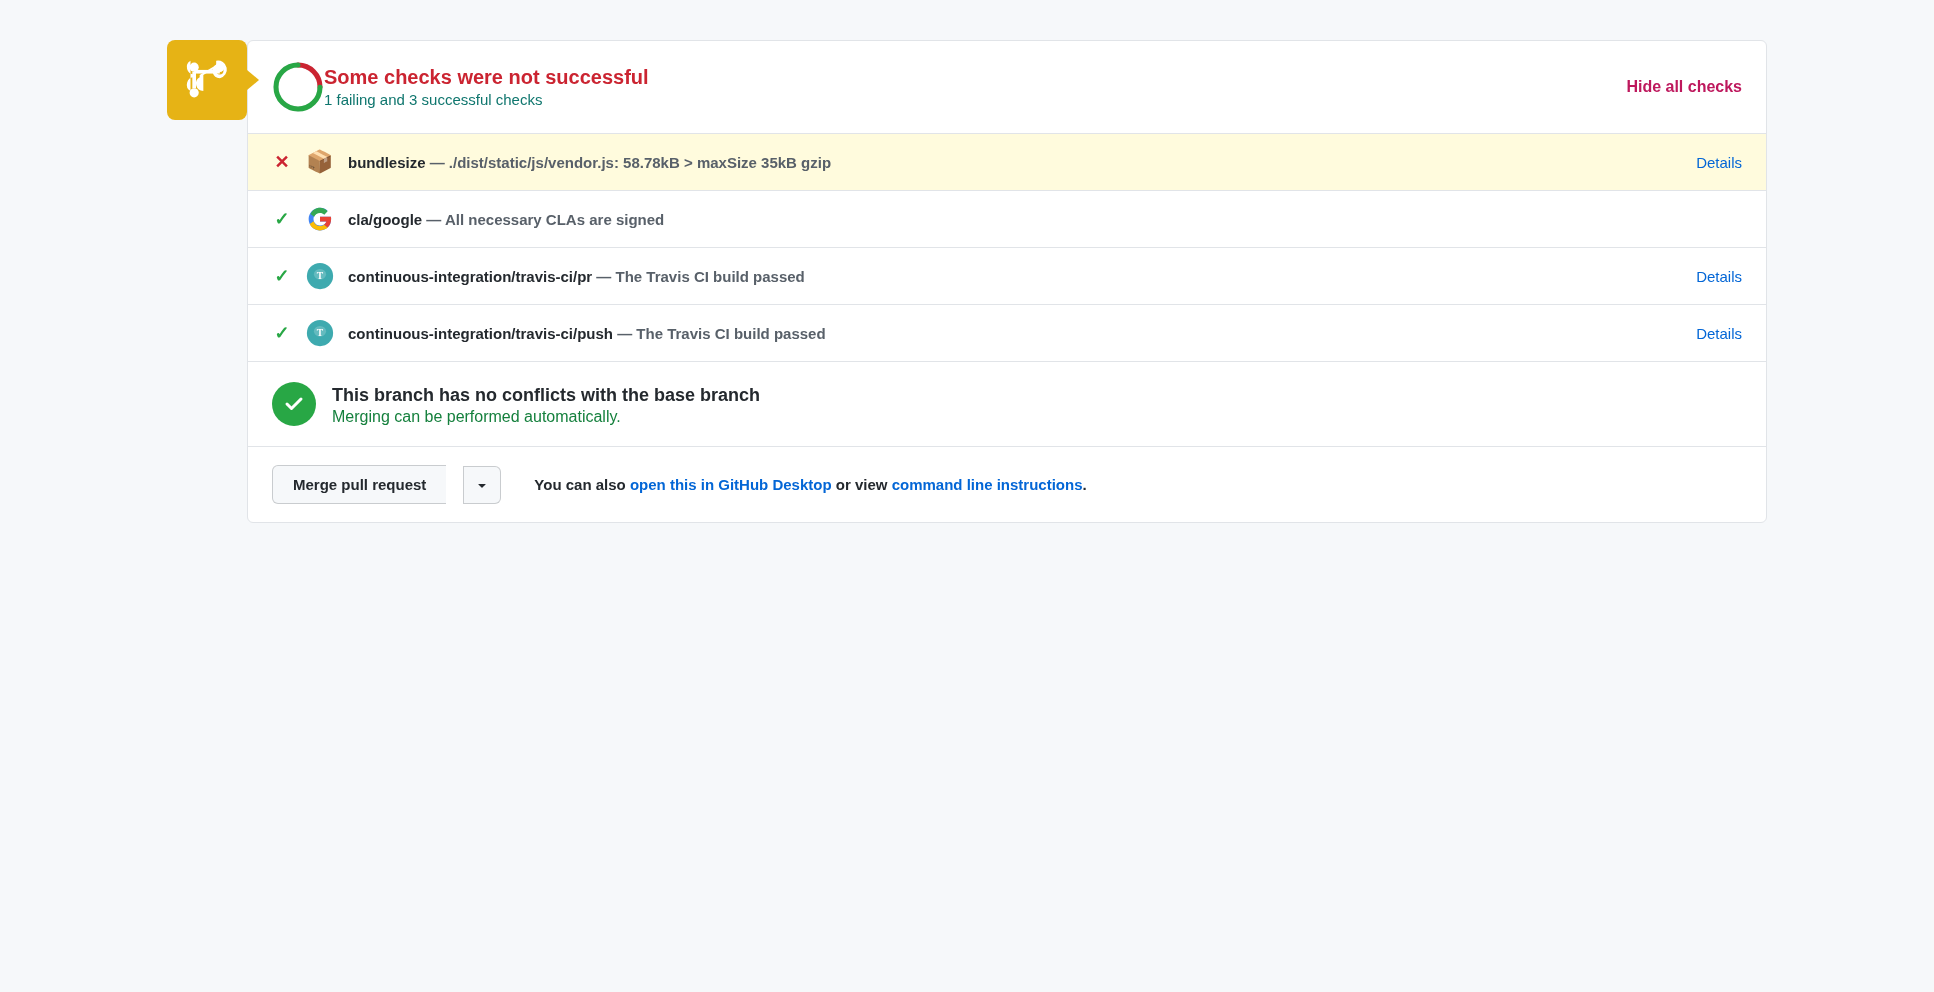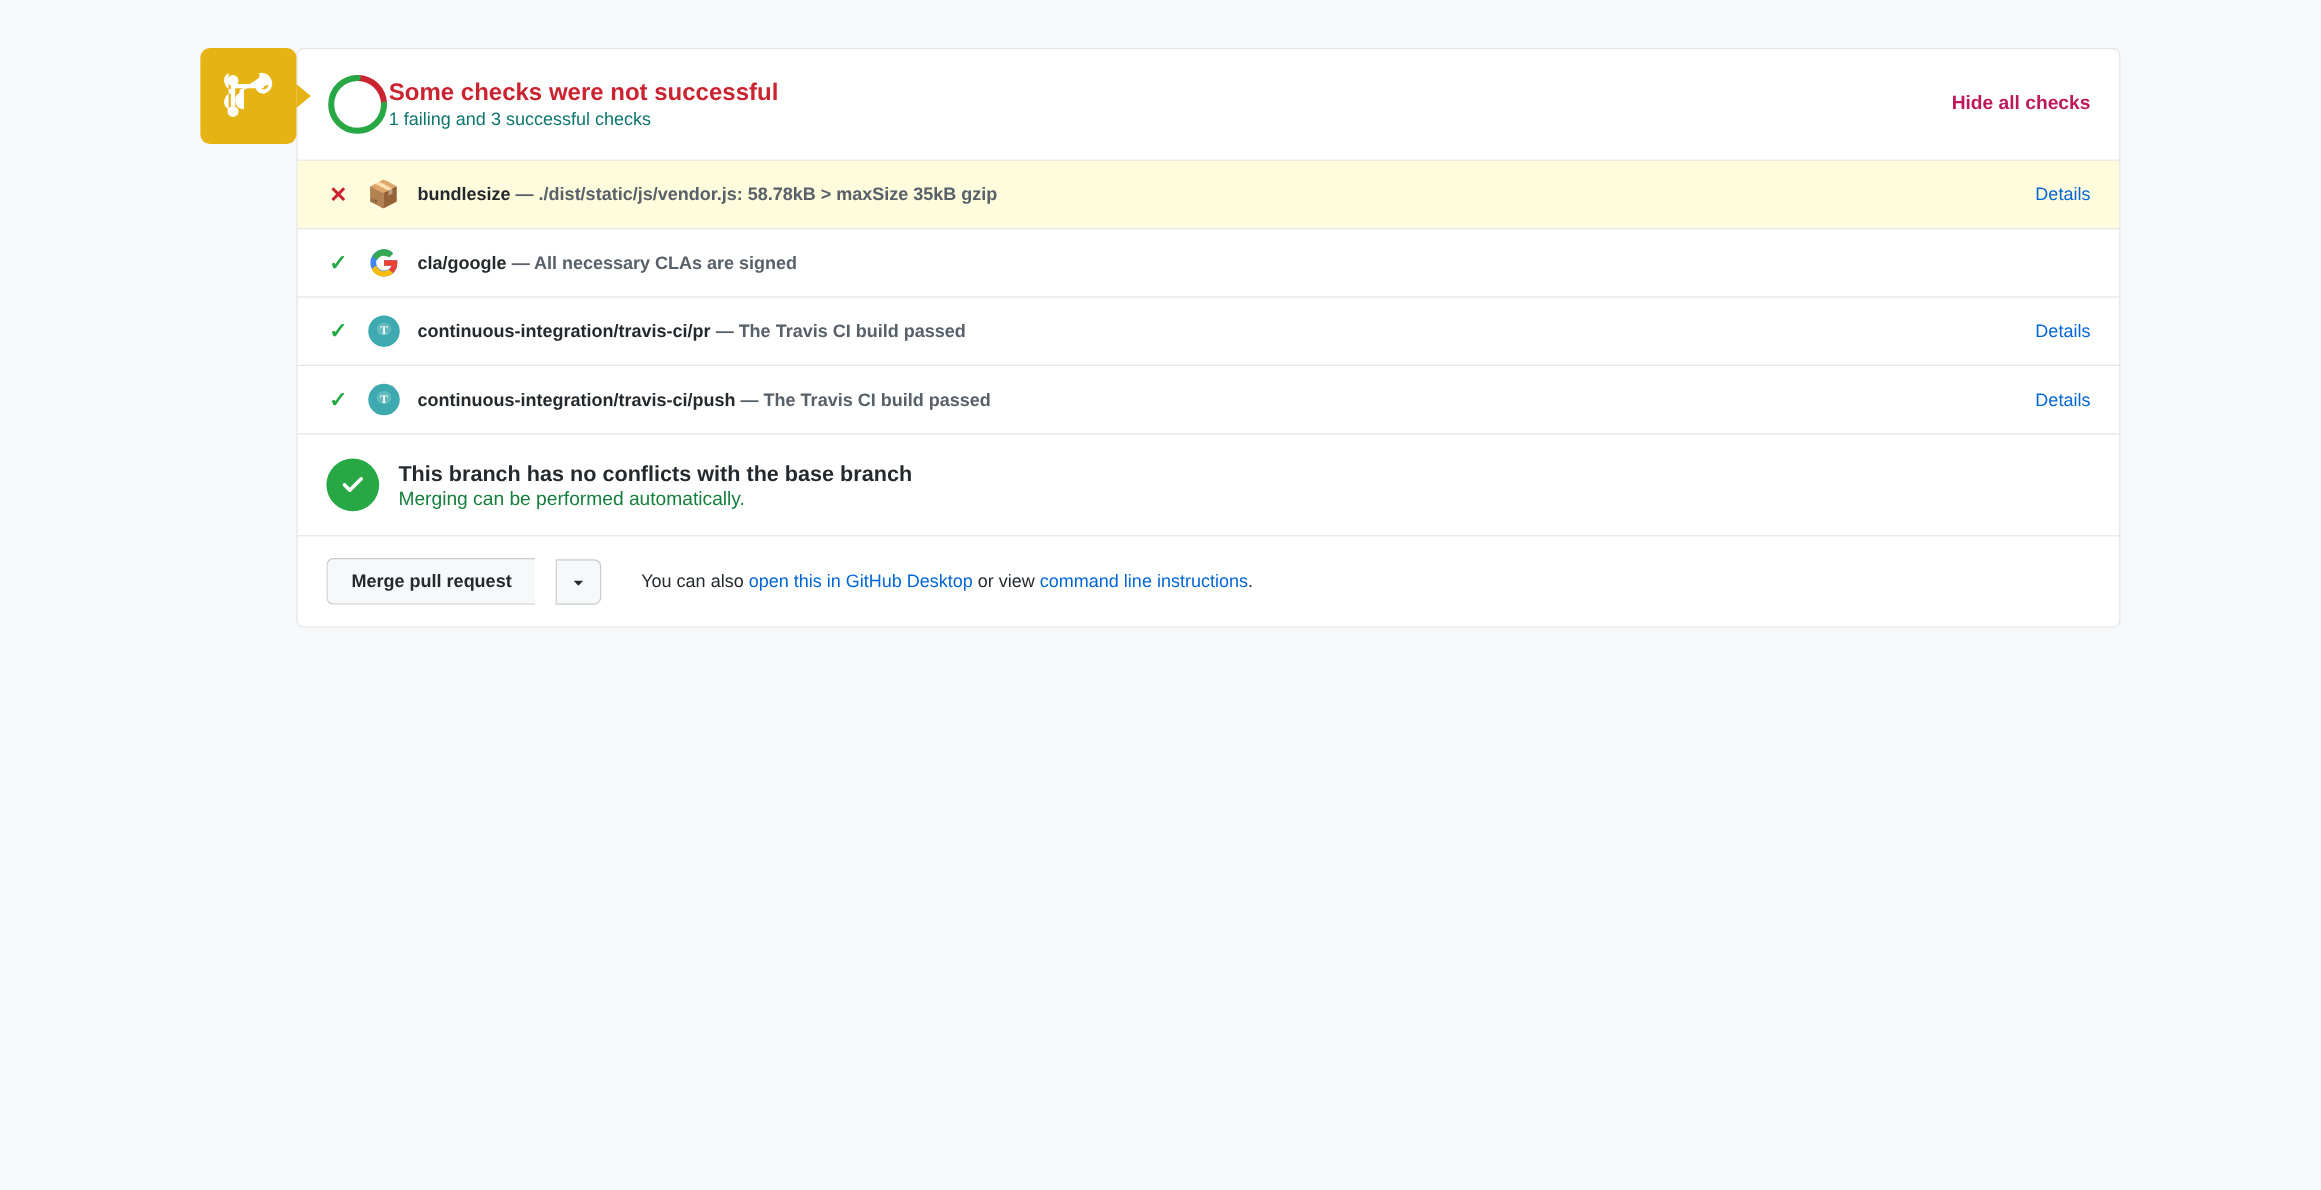--- a/index.html
+++ b/index.html
@@ -227,20 +227,21 @@
       color: #24292e;
       cursor: pointer;
       display: flex;
       align-items: center;
     }
 
     .action-bar-text {
       font-size: 15px;
       color: #24292e;
       margin-left: 16px;
+      font-weight: bold;
     }
 
     .action-bar-text a {
       color: #0366d6;
       text-decoration: none;
     }
 
     
     .x-icon {
       color: #cb2431;

